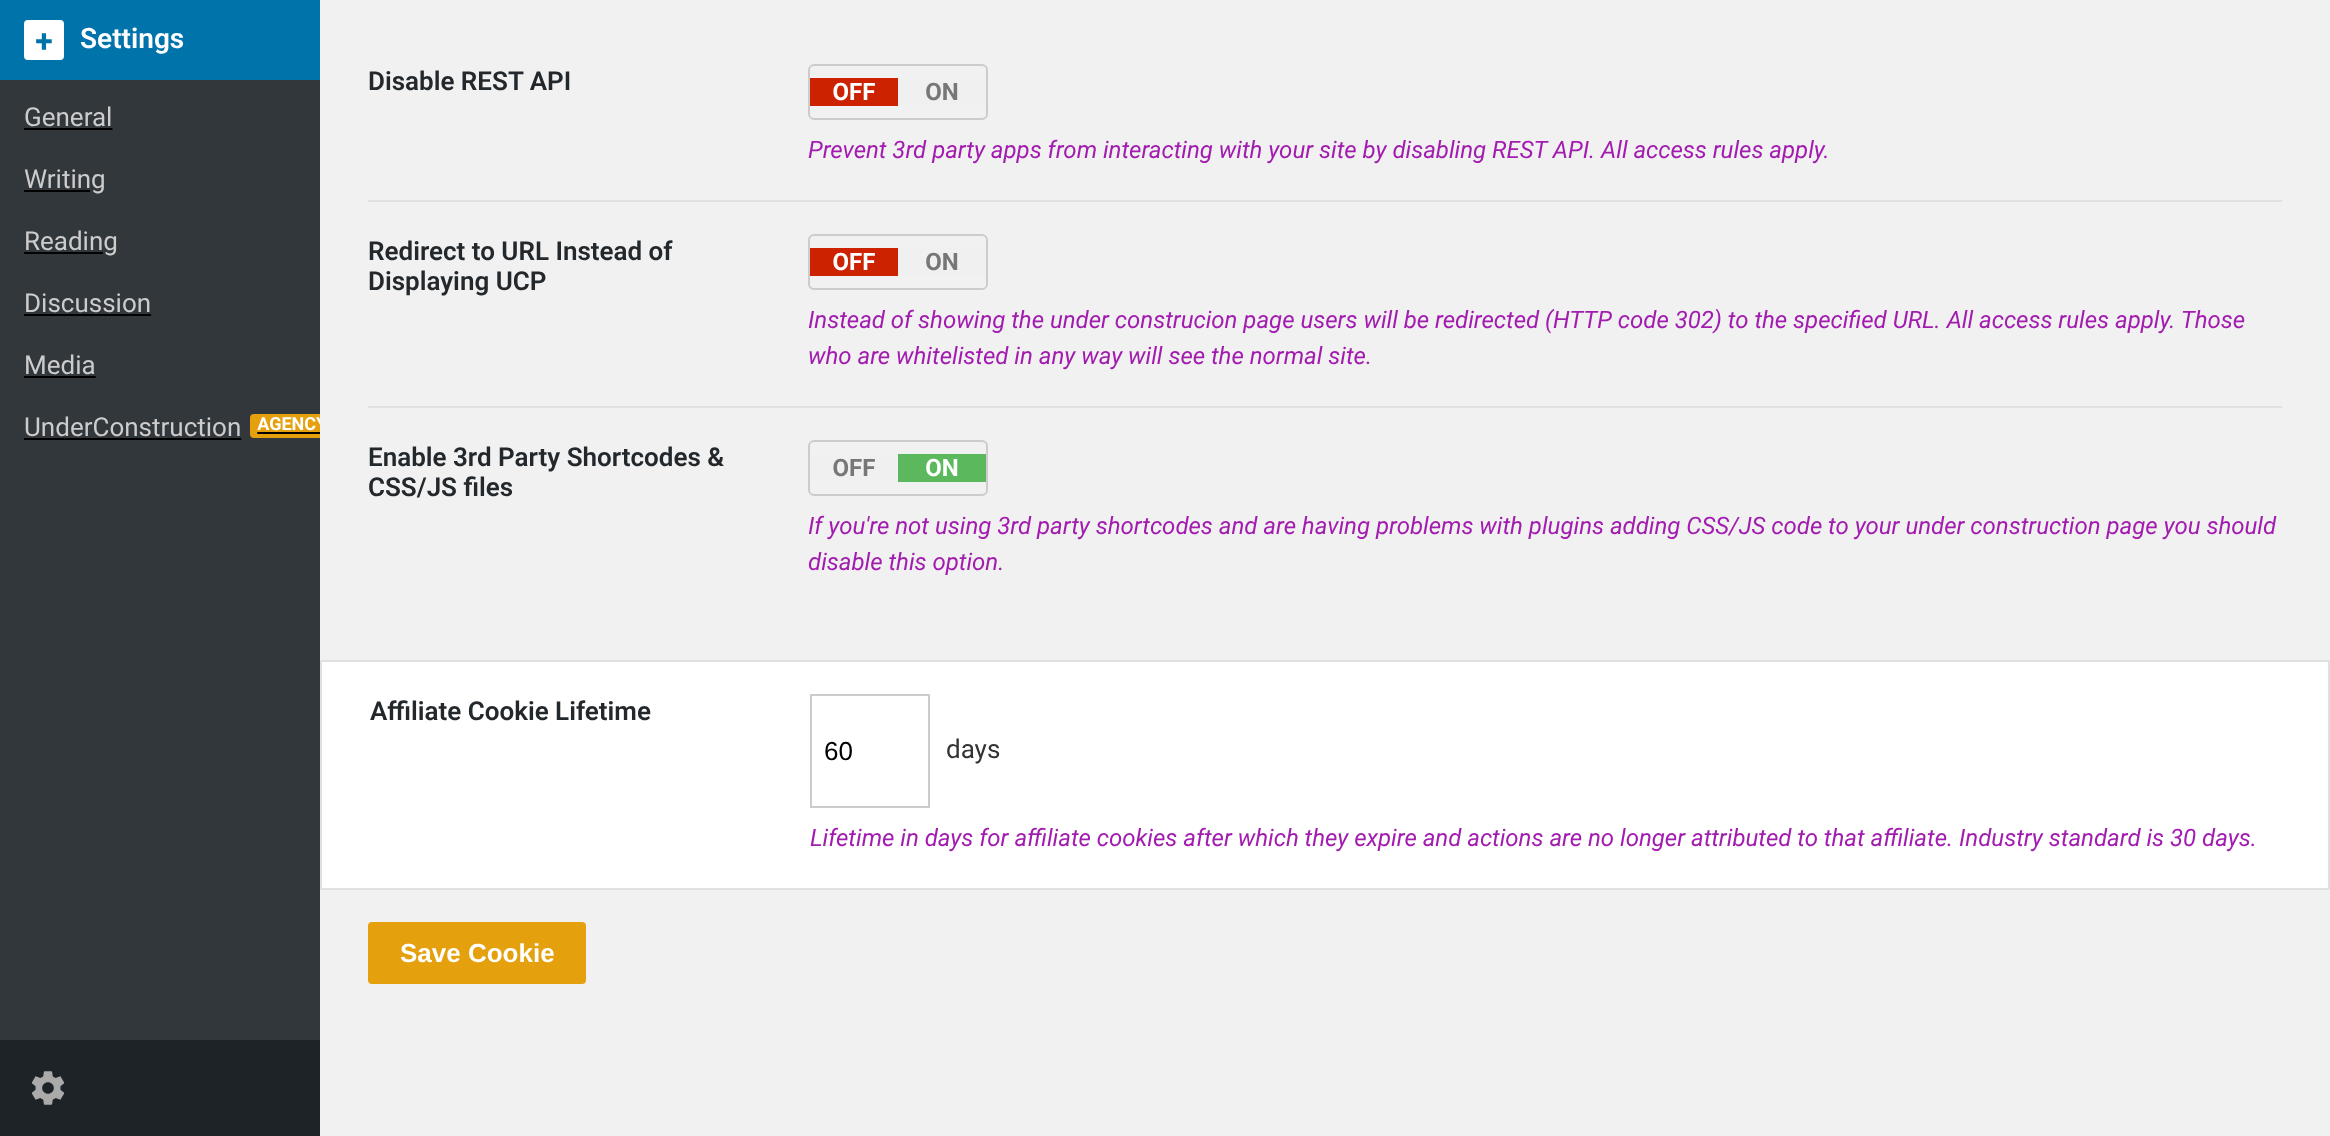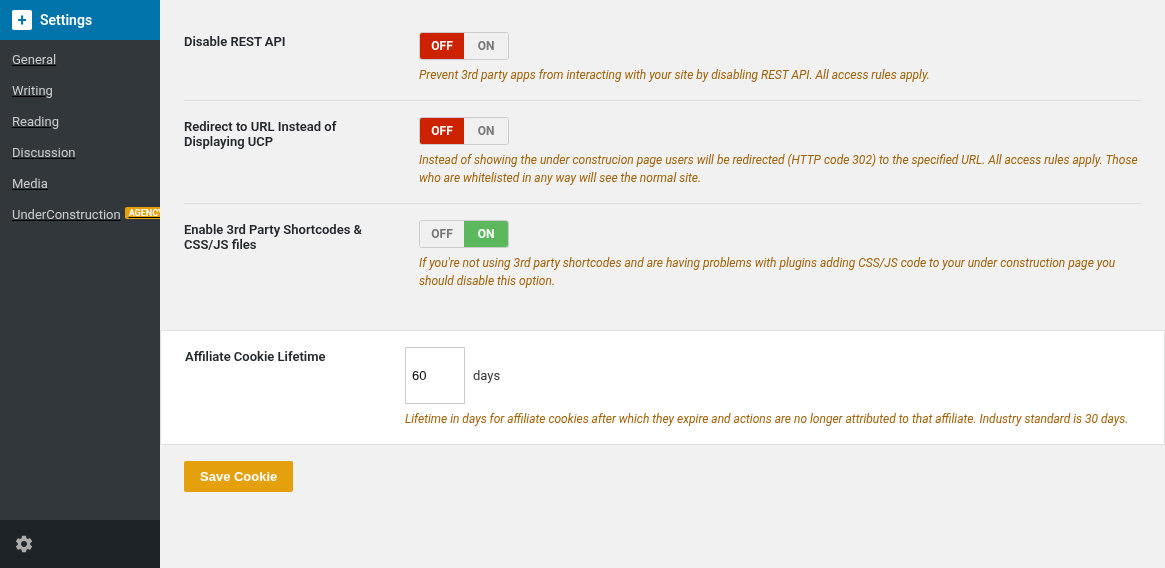--- a/index.html
+++ b/index.html
@@ -111,21 +111,21 @@
       background: #f1f1f1;
       padding: 16px 24px 24px 24px;
     }
 
     
     .settings-row {
       display: flex;
       align-items: flex-start;
       padding: 16px 0;
       border-bottom: 1px solid #e0e0e0;
-      gap: 35px;
+      gap: 20px;
     }
     .settings-row:last-of-type { border-bottom: none; }
 
     .row-label {
       width: 200px;
       flex-shrink: 0;
       font-size: 13px;
       font-weight: 600;
       color: #23282d;
       padding-top: 2px;
@@ -140,20 +140,21 @@
 
     
     .toggle-switch {
       display: flex;
       border: 1px solid #ccc;
       border-radius: 3px;
       overflow: hidden;
       width: 90px;
       height: 28px;
       cursor: pointer;
+      align-items: center;
     }
     .toggle-off {
       flex: 1;
       display: flex; align-items: center; justify-content: center;
       font-size: 12px; font-weight: bold;
       background: #cc2200;
       color: #fff;
     }
     .toggle-off.inactive {
       background: #f0f0f0;
@@ -166,21 +167,21 @@
       background: #5cb85c;
       color: #fff;
     }
     .toggle-on.inactive {
       background: #f0f0f0;
       color: #777;
     }
 
     .row-description {
       font-size: 12px;
-      color: #a16207;
+      color: #a21caf;
       font-style: italic;
       line-height: 1.5;
     }
 
     
     .affiliate-section {
       background: #fff;
       border: 1px solid #e0e0e0;
       padding: 16px 24px;
       margin-top: 0;

